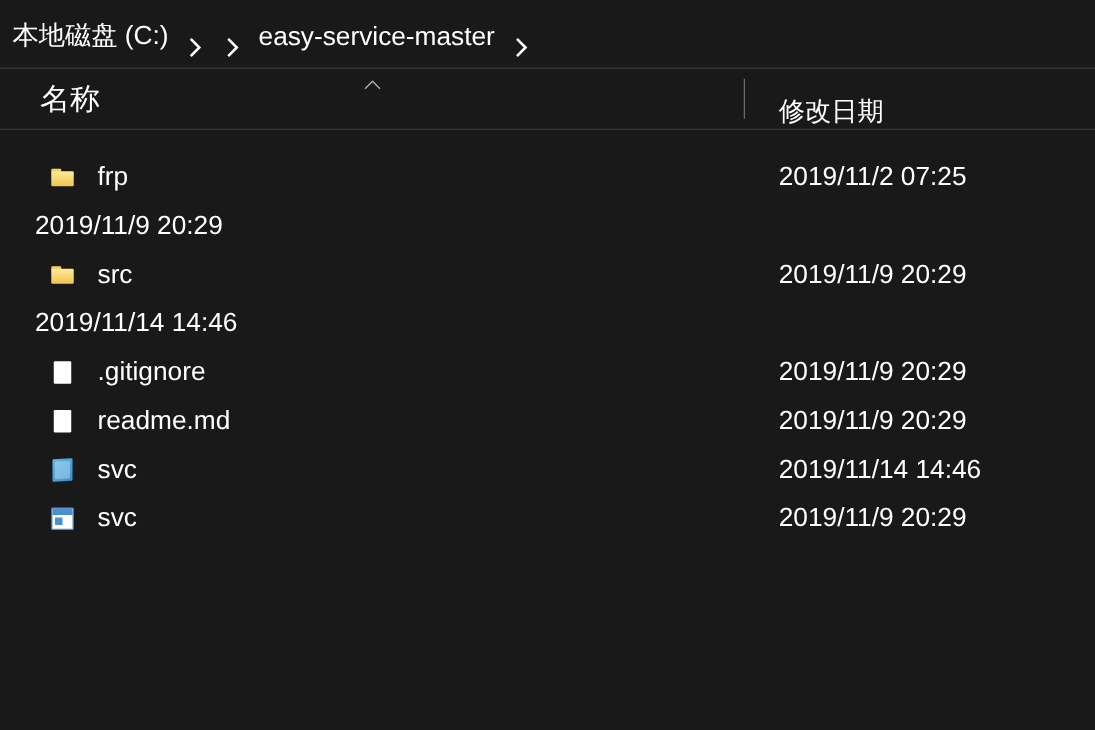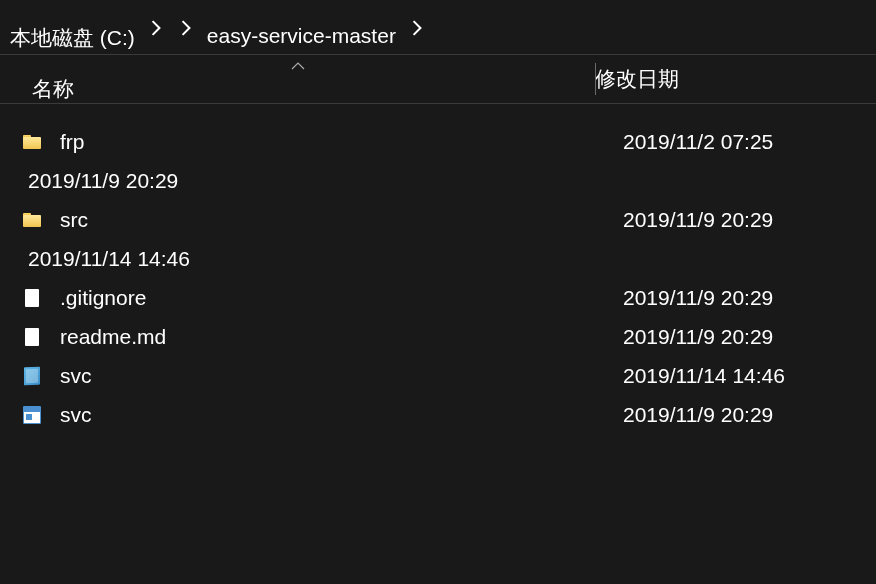--- a/index.html
+++ b/index.html
@@ -10,22 +10,22 @@
     body {
       width: 876px;
       height: 584px;
       background: #191919;
       color: #ffffff;
       font-family: "Microsoft YaHei", "Segoe UI", sans-serif;
       overflow: hidden;
     }
     .breadcrumb {
       display: flex;
-      align-items: flex-start;
-      padding: 20px 4px;
+      align-items: flex-end;
+      padding: 8px 4px;
       height: 54px;
       font-size: 21px;
     }
     .breadcrumb-item {
       padding: 4px 6px;
       cursor: pointer;
       white-space: nowrap;
     }
     .breadcrumb-chevron {
       display: inline-flex;
@@ -44,30 +44,31 @@
     }
     .header-row {
       display: flex;
       align-items: center;
       height: 48px;
       position: relative;
     }
     .col-name-header {
       width: 595px;
       padding-left: 32px;
+      font-size: 24px;
+      position: relative;
+      display: flex;
+      align-items: center;
+      height: 100%;
+    }
+    .col-date-header {
+      padding-left: 28px;
       font-size: 21px;
-      position: relative;
       display: flex;
       align-items: flex-end;
-      height: 100%;
-    }
-    .col-date-header {
-      font-size: 21px;
-      display: flex;
-      align-items: center;
       height: 100%;
       position: relative;
     }
     .header-divider {
       position: absolute;
       left: 0;
       top: 8px;
       bottom: 8px;
       width: 1px;
       background: #6a6a6a;
@@ -88,21 +89,21 @@
     .file-row {
       display: flex;
       align-items: center;
       height: 39px;
       cursor: pointer;
     }
     .file-name-cell {
       width: 595px;
       display: flex;
       align-items: center;
-      padding-left: 22px;
+      padding-left: 40px;
     }
     .file-icon {
       width: 20px;
       height: 20px;
       margin-right: 18px;
       flex-shrink: 0;
       display: flex;
       align-items: center;
       justify-content: center;
     }

